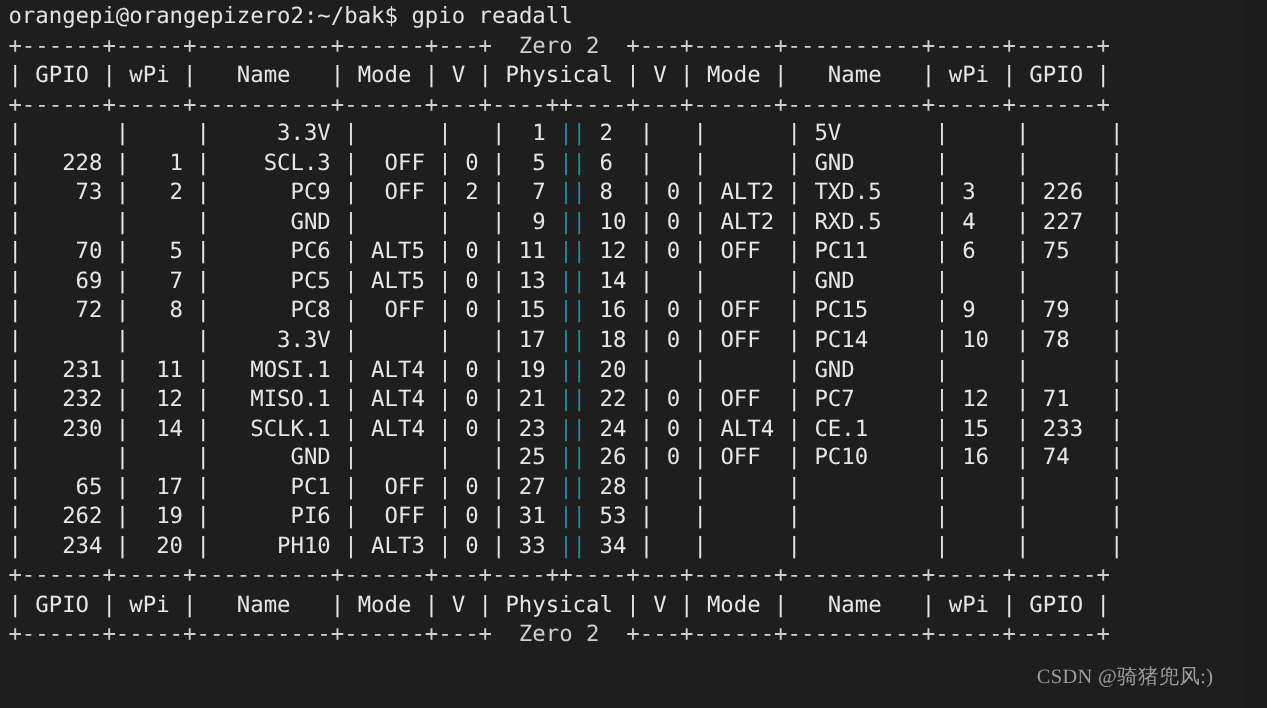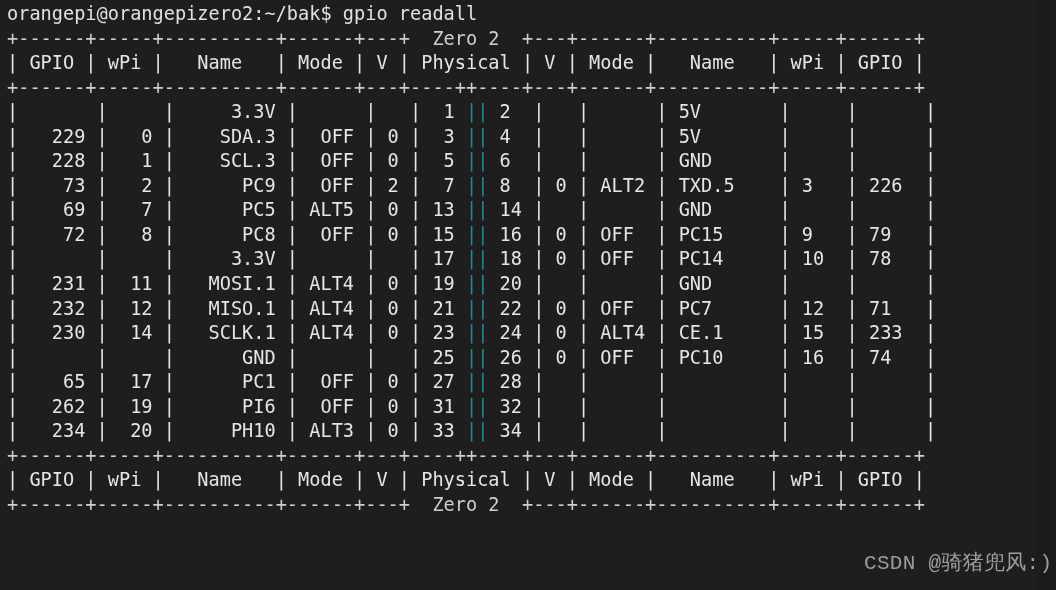--- a/index.html
+++ b/index.html
@@ -42,22 +42,22 @@
     color: #e6e6e6;
   }
   
   .teal {
     color: #1f8a9e;
   }
   #watermark {
     position: absolute;
     left: 864px;
     top: 552px;
-    font-family: Liberation Mono, monospace;
-    font-size: 21px;
+    font-family: Liberation Serif, serif;
+    font-size: 17px;
     color: #b9b9b9;
     opacity: 0.82;
     white-space: pre;
     letter-spacing: 0.3px;
     pointer-events: none;
   }
 </style>
 </head>
 <body>
 
@@ -66,32 +66,33 @@
   <div class="line prompt-line"><span>orangepi@orangepizero2:~/bak$ </span><span>gpio readall</span></div>
 
   <div class="line"><span class="rule" id="top-border">+------+-----+----------+------+---+  Zero 2  +---+------+----------+-----+------+</span></div>
 
   <div class="line"><span class="cell" id="header-top">| GPIO | wPi |   Name   | Mode | V | Physical | V | Mode |   Name   | wPi | GPIO |</span></div>
 
   <div class="line"><span id="sep-top"><span class="rule">+------+-----+----------+------+---+----++----+---+------+----------+-----+------+</span></span></div>
 
   <div id="rows">
       <div class="line"><span class="cell">|       |     |     3.3V |      |   |  1 </span><span class="teal">||</span><span class="cell"> 2  |   |      | 5V       |     |      |</span></div>
-      <div class="line"><span class="cell">|   229 |   0 |    SDA.3 |  OFF | 0 |  3 </span><span class="teal">||</span><span class="cell"> 4  |   |      | 5V       |     |      |</span></div>
       <div class="line"><span class="cell">|   228 |   1 |    SCL.3 |  OFF | 0 |  5 </span><span class="teal">||</span><span class="cell"> 6  |   |      | GND      |     |      |</span></div>
       <div class="line"><span class="cell">|    73 |   2 |      PC9 |  OFF | 2 |  7 </span><span class="teal">||</span><span class="cell"> 8  | 0 | ALT2 | TXD.5    | 3   | 226  |</span></div>
+      <div class="line"><span class="cell">|       |     |      GND |      |   |  9 </span><span class="teal">||</span><span class="cell"> 10 | 0 | ALT2 | RXD.5    | 4   | 227  |</span></div>
+      <div class="line"><span class="cell">|    70 |   5 |      PC6 | ALT5 | 0 | 11 </span><span class="teal">||</span><span class="cell"> 12 | 0 | OFF  | PC11     | 6   | 75   |</span></div>
       <div class="line"><span class="cell">|    69 |   7 |      PC5 | ALT5 | 0 | 13 </span><span class="teal">||</span><span class="cell"> 14 |   |      | GND      |     |      |</span></div>
       <div class="line"><span class="cell">|    72 |   8 |      PC8 |  OFF | 0 | 15 </span><span class="teal">||</span><span class="cell"> 16 | 0 | OFF  | PC15     | 9   | 79   |</span></div>
       <div class="line"><span class="cell">|       |     |     3.3V |      |   | 17 </span><span class="teal">||</span><span class="cell"> 18 | 0 | OFF  | PC14     | 10  | 78   |</span></div>
       <div class="line"><span class="cell">|   231 |  11 |   MOSI.1 | ALT4 | 0 | 19 </span><span class="teal">||</span><span class="cell"> 20 |   |      | GND      |     |      |</span></div>
       <div class="line"><span class="cell">|   232 |  12 |   MISO.1 | ALT4 | 0 | 21 </span><span class="teal">||</span><span class="cell"> 22 | 0 | OFF  | PC7      | 12  | 71   |</span></div>
       <div class="line"><span class="cell">|   230 |  14 |   SCLK.1 | ALT4 | 0 | 23 </span><span class="teal">||</span><span class="cell"> 24 | 0 | ALT4 | CE.1     | 15  | 233  |</span></div>
       <div class="line"><span class="cell">|       |     |      GND |      |   | 25 </span><span class="teal">||</span><span class="cell"> 26 | 0 | OFF  | PC10     | 16  | 74   |</span></div>
       <div class="line"><span class="cell">|    65 |  17 |      PC1 |  OFF | 0 | 27 </span><span class="teal">||</span><span class="cell"> 28 |   |      |          |     |      |</span></div>
-      <div class="line"><span class="cell">|   262 |  19 |      PI6 |  OFF | 0 | 31 </span><span class="teal">||</span><span class="cell"> 32 |   |      |          |     |      |</span></div>
+      <div class="line"><span class="cell">|   262 |  19 |      PI6 |  OFF | 0 | 31 </span><span class="teal">||</span><span class="cell"> 53 |   |      |          |     |      |</span></div>
       <div class="line"><span class="cell">|   234 |  20 |     PH10 | ALT3 | 0 | 33 </span><span class="teal">||</span><span class="cell"> 34 |   |      |          |     |      |</span></div>
     </div>
 
   <div class="line"><span id="sep-bottom"><span class="rule">+------+-----+----------+------+---+----++----+---+------+----------+-----+------+</span></span></div>
 
   <div class="line"><span class="cell" id="header-bottom">| GPIO | wPi |   Name   | Mode | V | Physical | V | Mode |   Name   | wPi | GPIO |</span></div>
 
   <div class="line"><span class="rule" id="bottom-border">+------+-----+----------+------+---+  Zero 2  +---+------+----------+-----+------+</span></div>
 
   <div id="watermark">CSDN @骑猪兜风:)</div>

